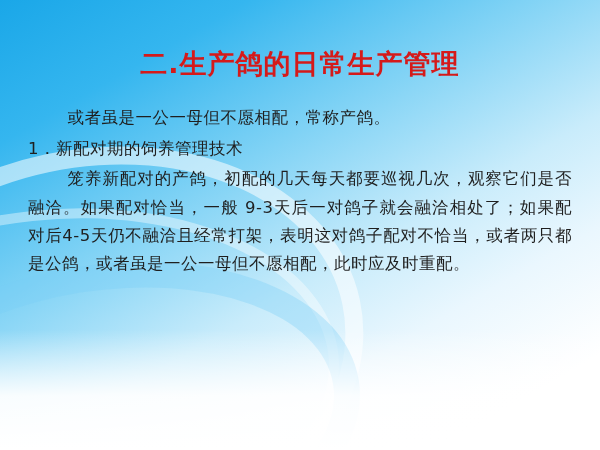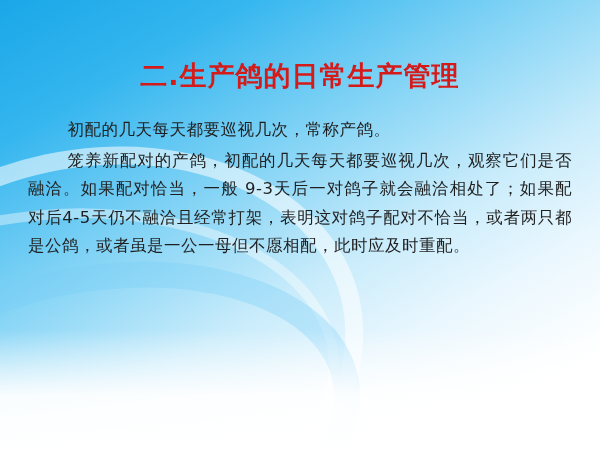--- a/index.html
+++ b/index.html
@@ -62,21 +62,20 @@
     height: 120px;
     background: linear-gradient(180deg, rgba(255,255,255,0) 0%, rgba(255,255,255,0.92) 55%, #ffffff 100%);
   }
   .content {
     position: relative;
     z-index: 5;
     width: 600px;
     height: 422px;
     box-sizing: border-box;
     padding: 0 28px;
-    margin-top: 12px;
   }
   .slide-title {
     margin: 0;
     padding-top: 48px;
     text-align: center;
     color: #d51a1a;
     font-family: "DejaVu Sans", sans-serif;
     font-size: 27px;
     font-weight: 700;
     letter-spacing: 1px;
@@ -108,18 +107,19 @@
 
   <div class="swoosh swoosh-a"></div>
   <div class="swoosh swoosh-b"></div>
   <div class="swoosh swoosh-c"></div>
   <div class="bottom-fade"></div>
 
   <div class="content">
     <h1 class="slide-title">二.生产鸽的日常生产管理</h1>
 
     <div class="body-block">
-      <p class="para indent2">初配的几天每天都要巡视几次，常称产鸽。</p>
+      <p class="para indent2">或者虽是一公一母但不愿相配，常称产鸽。</p>
+      <p class="para flow">1．新配对期的饲养管理技术</p>
       <p class="para indent2">笼养新配对的产鸽，初配的几天每天都要巡视几次，观察它们是否融洽。如果配对恰当，一般 9-3天后一对鸽子就会融洽相处了；如果配对后4-5天仍不融洽且经常打架，表明这对鸽子配对不恰当，或者两只都是公鸽，或者虽是一公一母但不愿相配，此时应及时重配。</p>
     </div>
   </div>
 
 </div>
 
 </body></html>

